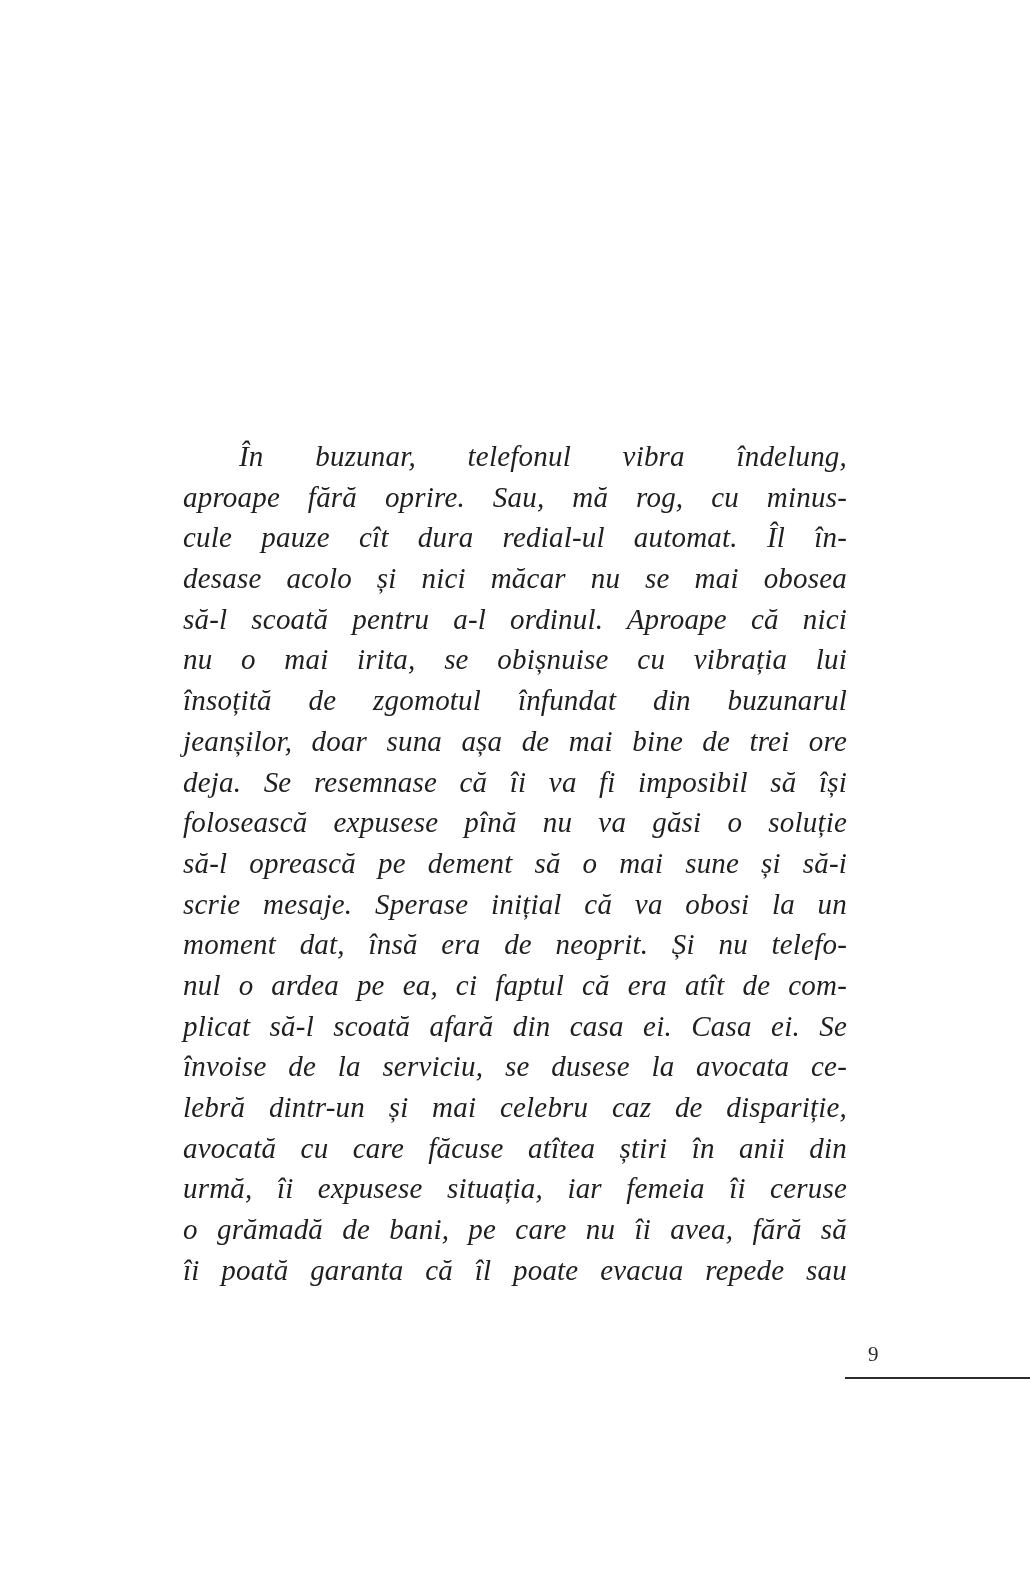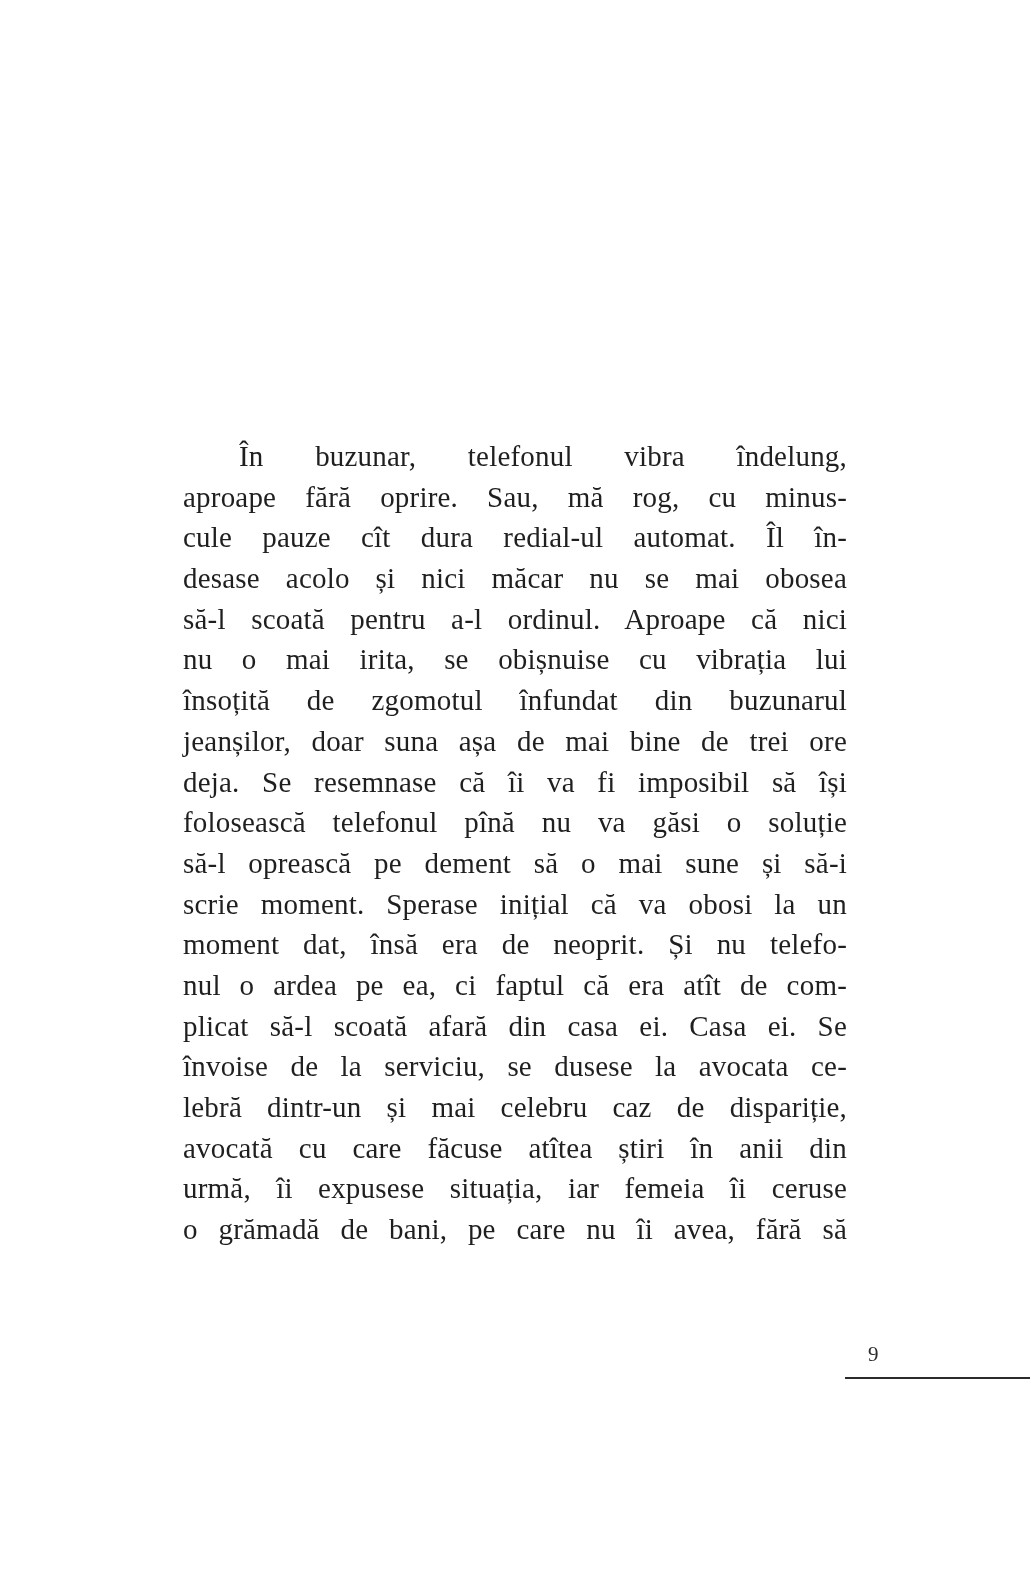--- a/index.html
+++ b/index.html
@@ -27,20 +27,21 @@
     line-height: 40.7px;
     color: #1f1f1f;
     letter-spacing: 0.2px;
   }
   .text-line {
     text-align: justify;
     text-align-last: justify;
     white-space: normal;
     height: 40.7px;
     overflow: visible;
+    font-style: italic;
   }
   .text-line.indent {
     padding-left: 56px;
   }
   .folio-number {
     position: absolute;
     left: 868px;
     top: 1342px;
     font-size: 21px;
     color: #2b2b2b;
@@ -62,29 +63,30 @@
   <div class="paragraph">
     <div class="text-line indent">În buzunar, telefonul vibra îndelung,</div>
     <div class="text-line">aproape fără oprire. Sau, mă rog, cu minus-</div>
     <div class="text-line">cule pauze cît dura redial-ul automat. Îl în-</div>
     <div class="text-line">desase acolo și nici măcar nu se mai obosea</div>
     <div class="text-line">să-l scoată pentru a-l ordinul. Aproape că nici</div>
     <div class="text-line">nu o mai irita, se obișnuise cu vibrația lui</div>
     <div class="text-line">însoțită de zgomotul înfundat din buzunarul</div>
     <div class="text-line">jeanșilor, doar suna așa de mai bine de trei ore</div>
     <div class="text-line">deja. Se resemnase că îi va fi imposibil să își</div>
-    <div class="text-line">folosească telefonul pînă nu va găsi o soluție</div>
+    <div class="text-line">folosească expusese pînă nu va găsi o soluție</div>
     <div class="text-line">să-l oprească pe dement să o mai sune și să-i</div>
-    <div class="text-line">scrie moment. Sperase inițial că va obosi la un</div>
+    <div class="text-line">scrie mesaje. Sperase inițial că va obosi la un</div>
     <div class="text-line">moment dat, însă era de neoprit. Și nu telefo-</div>
     <div class="text-line">nul o ardea pe ea, ci faptul că era atît de com-</div>
     <div class="text-line">plicat să-l scoată afară din casa ei. Casa ei. Se</div>
     <div class="text-line">învoise de la serviciu, se dusese la avocata ce-</div>
     <div class="text-line">lebră dintr-un și mai celebru caz de dispariție,</div>
     <div class="text-line">avocată cu care făcuse atîtea știri în anii din</div>
     <div class="text-line">urmă, îi expusese situația, iar femeia îi ceruse</div>
     <div class="text-line">o grămadă de bani, pe care nu îi avea, fără să</div>
+    <div class="text-line">îi poată garanta că îl poate evacua repede sau</div>
   </div>
 
   <div class="folio-number">9</div>
   <div class="footer-rule"></div>
 
 </div>
 
 </body></html>

